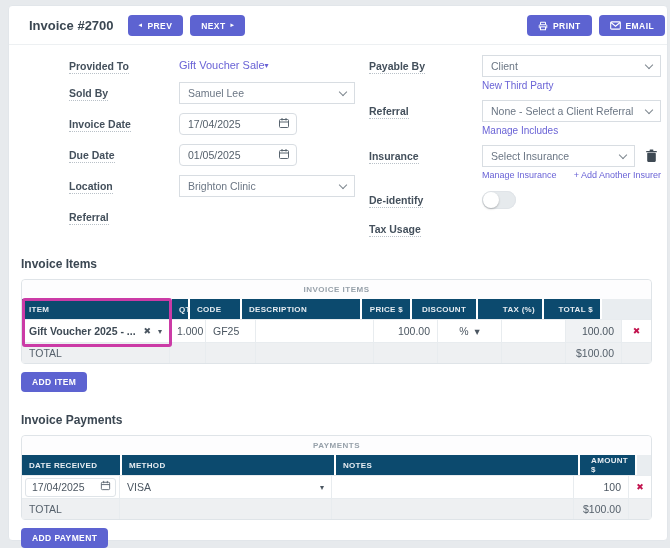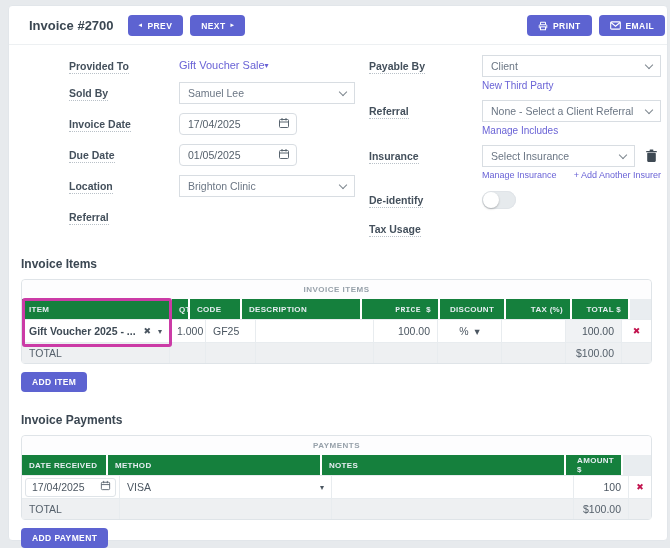--- a/index.html
+++ b/index.html
@@ -73,21 +73,21 @@
             margin-top:2px; cursor:pointer; box-shadow:inset 0 0 0 1px #e0e4e8; }
   .toggle .knob { position:absolute; left:1px; top:1px; width:16px; height:16px; border-radius:50%;
                   background:#fff; box-shadow:0 1px 2px rgba(0,0,0,.25); }
   
   .section-title { font-size:12px; font-weight:bold; color:#3b4752; margin:13px 0 8px; }
   .tbl { width:631px; border:1px solid #dfe4e8; border-radius:4px; position:relative; background:#fff; }
   .band { height:19px; display:flex; align-items:center; justify-content:center;
           font-size:8px; font-weight:bold; letter-spacing:.5px; color:#97a1aa; background:#fdfdfe;
           border-radius:4px 4px 0 0; }
   .thead { display:flex; background:#fff; }
-  .th { background:#15803d; color:#e7edf2; font-size:8px; font-weight:bold; letter-spacing:.3px;
+  .th { background:#0c4a6e; color:#e7edf2; font-size:8px; font-weight:bold; letter-spacing:.3px;
         height:20px; display:flex; align-items:center; padding:0 7px; margin-right:2px; }
   .th:last-child { margin-right:0; }
   .th.lighter { background:#e9edf0; }
   .trow { display:flex; }
   .td { height:24px; display:flex; align-items:center; padding:0 7px;
         border-right:1px solid #e8ecef; border-bottom:1px solid #e8ecef; border-top:1px solid #e8ecef;
         font-size:10.5px; color:#4b5661; background:#fff; }
   .td:last-child { border-right:none; }
   .td.right { justify-content:flex-end; }
   .td.center { justify-content:center; }
@@ -277,21 +277,21 @@
   
   <div class="section-title">Invoice Items</div>
   <div class="tbl">
     <div class="hl-box"></div>
     <div class="band">INVOICE ITEMS</div>
     <div class="thead">
       <div class="th" style="width:148px">ITEM</div>
       <div class="th" style="width:16px">QTY</div>
       <div class="th" style="width:50px">CODE</div>
       <div class="th" style="width:118px">DESCRIPTION</div>
-      <div class="th" style="width:76px; justify-content:flex-end;font-family:Liberation Mono, monospace;">PRICE $</div>
+      <div class="th" style="width:48px; justify-content:flex-end;">PRICE $</div>
       <div class="th" style="width:64px; justify-content:center;">DISCOUNT</div>
       <div class="th" style="width:64px; justify-content:flex-end;">TAX (%)</div>
       <div class="th" style="width:56px; justify-content:flex-end;">TOTAL $</div>
       <div class="th lighter" style="flex:1"></div>
     </div>
     <div class="trow">
       <div class="td" style="width:148px">
         <div class="combo">
           <span class="ctext">Gift Voucher 2025 - ...</span>
           <span class="cx">✖</span>
@@ -324,21 +324,21 @@
       <div class="td tot" style="flex:1; border-right:none;"></div>
     </div>
   </div>
   <button class="btn addbtn">ADD ITEM</button>
 
   
   <div class="section-title" style="margin-top:21px;">Invoice Payments</div>
   <div class="tbl">
     <div class="band">PAYMENTS</div>
     <div class="thead">
-      <div class="th" style="width:84px">DATE RECEIVED</div>
+      <div class="th" style="width:98px">DATE RECEIVED</div>
       <div class="th" style="width:212px">METHOD</div>
       <div class="th" style="width:242px">NOTES</div>
       <div class="th" style="width:55px; justify-content:flex-end;padding-left:33px;">AMOUNT $</div>
       <div class="th lighter" style="flex:1"></div>
     </div>
     <div class="trow">
       <div class="td" style="width:98px; padding:0 3px;">
         <div class="cell-date">
           <input value="17/04/2025" style="">
           <span class="cal-ic">

